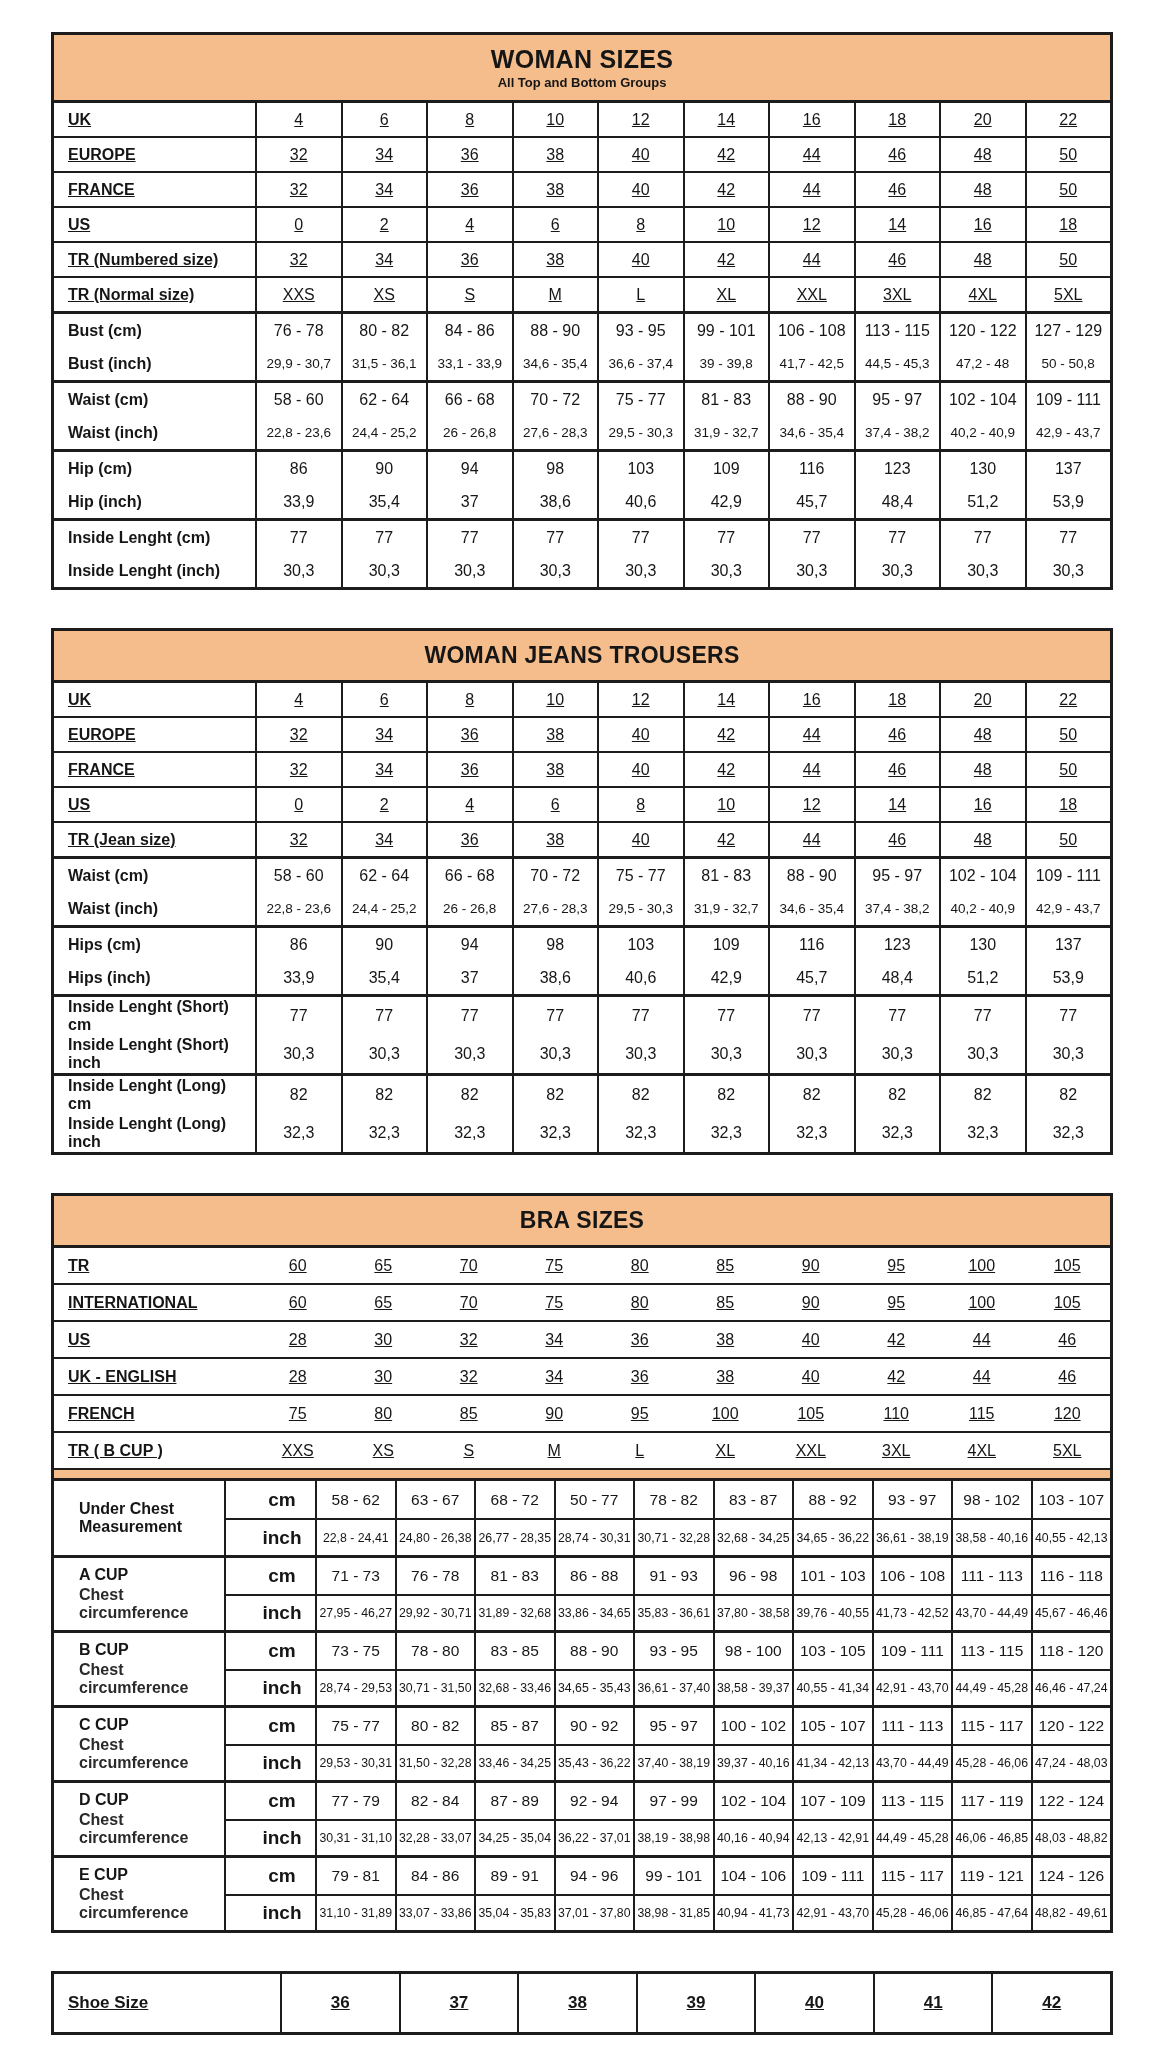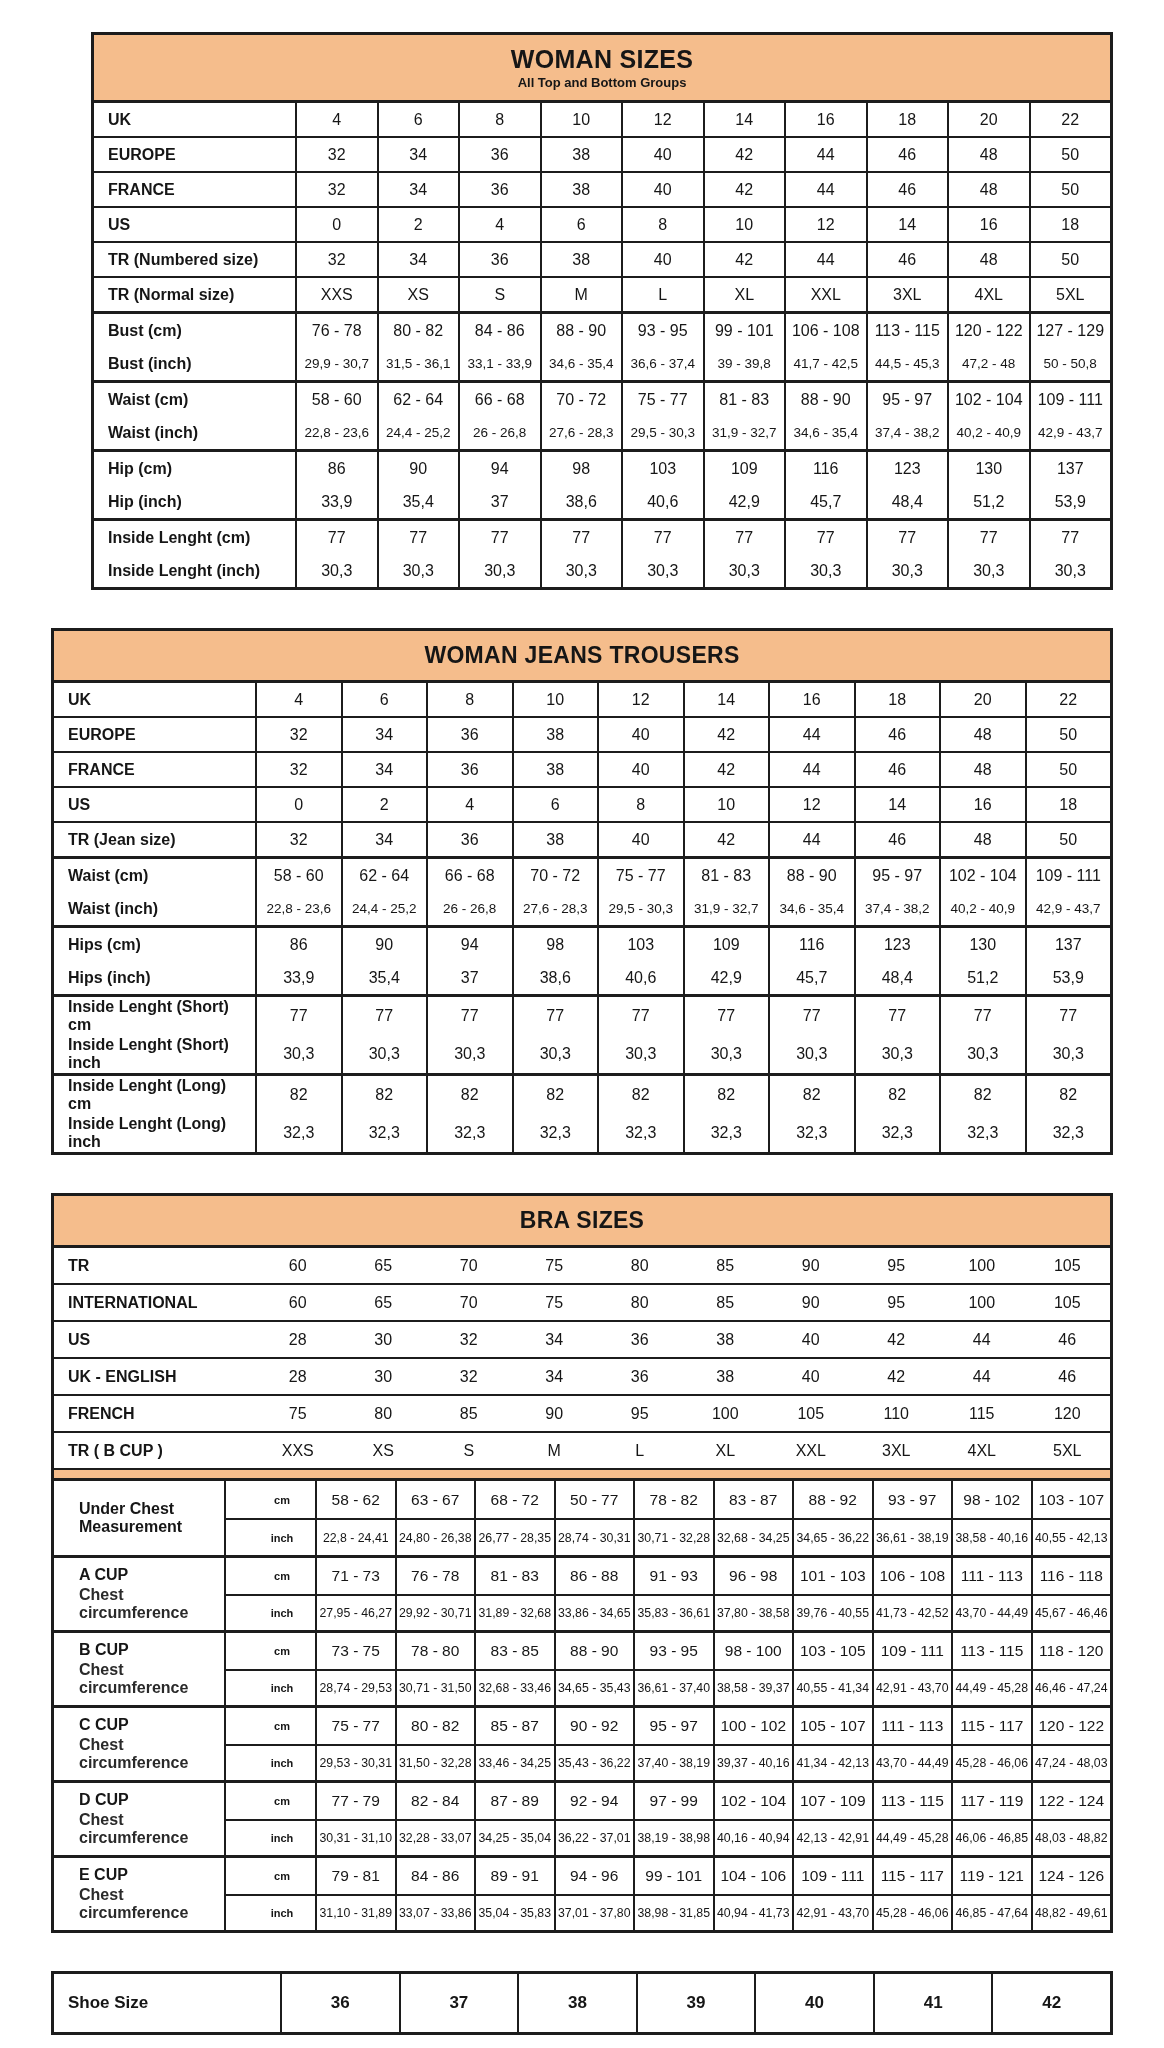--- a/index.html
+++ b/index.html
@@ -9,57 +9,57 @@
   }
   *{box-sizing:border-box;margin:0;padding:0;}
   html,body{background:#ffffff;}
   body{
     width:1164px;
     font-family:"Liberation Sans","DejaVu Sans",sans-serif;
     color:var(--txt);
   }
   .page{width:1062px;margin:32px auto 28px;}
   section.sz-table{border:3px solid var(--bc);margin-top:38px;background:#fff;}
-  section.sz-table:first-child{margin-top:0;margin-left:40px;}
+  section.sz-table:first-child{margin-top:0;}
   .band{background:var(--accent);border-bottom:3px solid var(--bc);
         display:flex;flex-direction:column;align-items:center;justify-content:center;}
   .band-lg{min-height:68px;}
   .band-md{min-height:52px;text-align:center;}
   .title{font-weight:bold;font-size:25px;letter-spacing:.3px;}
   .band-md .title{font-size:23px;}
   .subtitle{font-weight:bold;font-size:13px;margin-top:1px;}
   
   .row{display:grid;align-items:stretch;}
   .g10{grid-template-columns:201px repeat(10,1fr);}
   .g7{grid-template-columns:226px repeat(7,1fr);}
   .cell{display:flex;align-items:center;justify-content:center;text-align:center;
         min-height:33px;padding:1px 2px;}
   .cell.lbl{justify-content:flex-start;text-align:left;padding-left:14px;font-weight:bold;font-size:16px;}
   .cell.val{font-size:16px;}
   .cell.val.sm{font-size:13.5px;}
   .cell.val.bold{font-weight:bold;font-size:17px;}
   
   .bordered .cell:not(:first-child){border-left:2px solid var(--bc);}
   
-  .tbody > .single{border-top:2px solid var(--bc);}
+  .tbody > .single{border-top:2px solid var(--bc);text-decoration:underline;}
   .tbody > .pair{border-top:3px solid var(--bc);}
   .tbody > :first-child{border-top:none;}
   
   .plain .cell.val{border-left:none;}
   .t3 .single .cell{min-height:35px;}
   .bra-divider{height:13px;background:var(--accent);border-top:2px solid var(--bc);border-bottom:3px solid var(--bc);}
   
   .cup-group{display:grid;grid-template-columns:170px 91px repeat(10,1fr);grid-auto-rows:1fr;min-height:74px;}
   .cup-group.sep{border-top:3px solid var(--bc);}
   .cup-group > div:not(.cup-label){border-left:2px solid var(--bc);}
   .cup-label{grid-row:1 / span 2;display:flex;flex-direction:column;justify-content:center;
              padding-left:25px;padding-right:8px;}
   .cup-name{font-weight:bold;font-size:16px;line-height:1.15;}
   .cup-sub{font-size:16px;font-weight:bold;color:#2a2a2a;margin-top:2px;}
-  .cup-group .unit{display:flex;align-items:center;justify-content:center;font-weight:bold;font-size:11px;padding-left:23px;}
+  .cup-group .unit{display:flex;align-items:center;justify-content:center;font-weight:bold;font-size:19px;padding-left:23px;}
   .cup-group .cell{min-height:36px;}
   .cup-group .r2{border-top:2px solid var(--bc);}
   .cup-group .val.cmv{font-size:15.5px;}
   .cup-group .val.inv{font-size:12.3px;}
   
   .t4 .row.tall .cell{min-height:58px;}
   .t4 .cell.lbl{font-size:17px;}
 </style>
 </head>
 <body>

